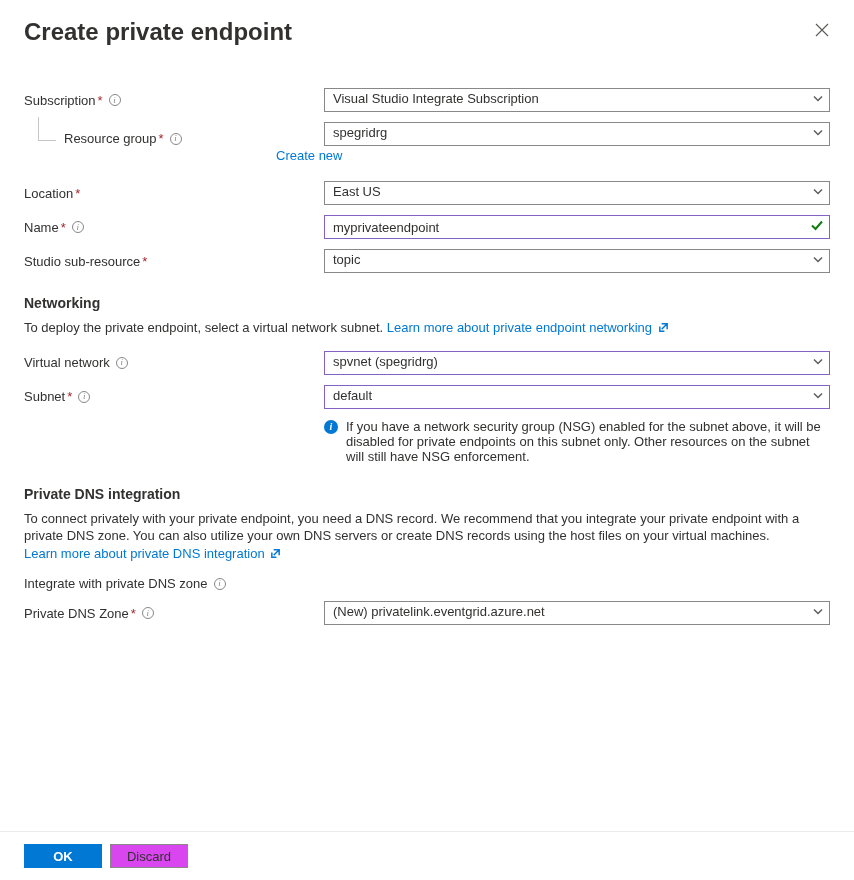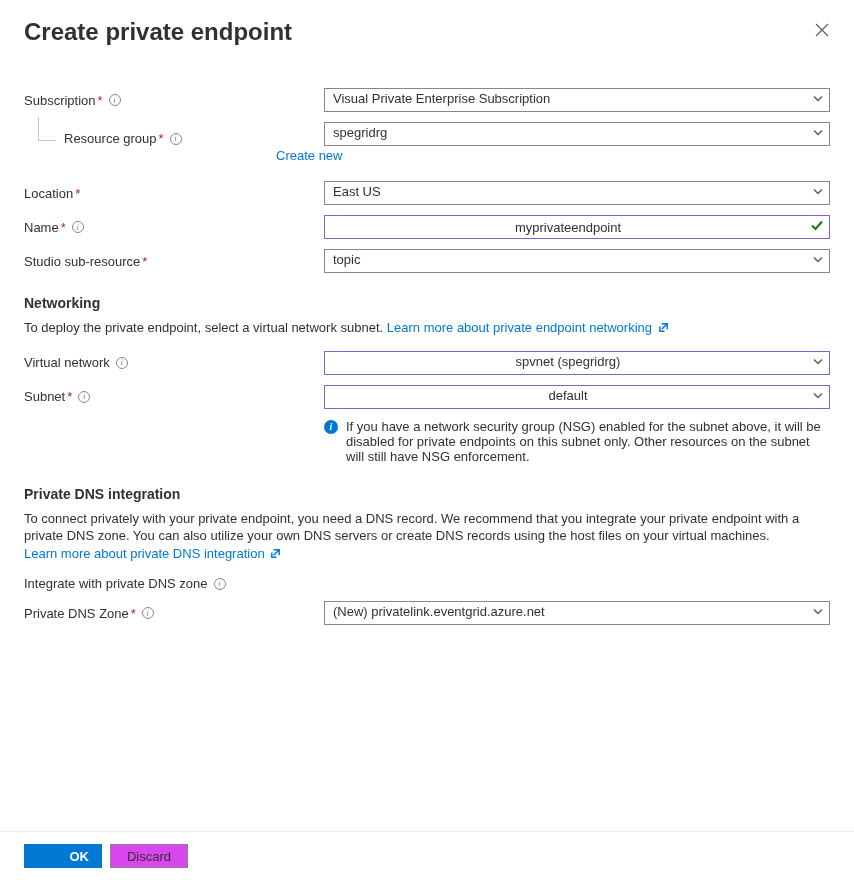--- a/index.html
+++ b/index.html
@@ -73,21 +73,21 @@
     color:#323130;
     position:relative;
   }
   .select { cursor:pointer; }
   .select-wrap { position:relative; }
   .chev {
     position:absolute; right:6px; top:50%; transform:translateY(-50%);
     pointer-events:none; color:#605e5c;
   }
   .chev svg { width:12px; height:12px; stroke:#605e5c; stroke-width:1.5; fill:none;}
-  .purple { border-color:#8661c5 !important;text-align:center; }
+  .purple { border-color:#8661c5 !important; }
   .valid-tick {
     position:absolute; right:6px; top:50%; transform:translateY(-50%);
     color:#107c10;
   }
   .valid-tick svg { width:14px; height:14px; stroke:#107c10; stroke-width:2; fill:none;}
 
   .link { color:#0078d4; cursor:pointer; font-size:13px; text-decoration:none;}
   .sublink { margin-left:252px; margin-top:-4px; margin-bottom:18px; display:block;}
 
   .section-title { font-weight:600; font-size:14px; margin-top:22px; margin-bottom:8px;}
@@ -134,21 +134,20 @@
   .btn {
     min-width:78px; height:24px;
     font-size:13px; font-family:inherit;
     border:1px solid #8a8886;
     background:#d946ef; color:#323130;
     padding:0 12px; cursor:pointer;
   }
   .btn.primary {
     background:#0078d4; color:#fff; border-color:#0078d4;
     font-weight:600;
-    text-align:right;
   }
 </style>
 </head>
 <body>
 
 <div class="panel">
 
   <div class="header">
     <h1>Create private endpoint</h1>
     <div class="close-x">
@@ -161,21 +160,21 @@
   <div class="form-area">
 
     <div class="row">
       <div class="label-col">
         <span>Subscription</span>
           <span class="req">*</span>
         <span class="info-icon">i</span>
       </div>
       <div class="field-col">
         <div class="select-wrap">
-          <div class="select">Visual Private Enterprise Subscription</div>
+          <div class="select">Visual Studio Integrate Subscription</div>
           <span class="chev">
             <svg viewBox="0 0 12 12">
                 <path d="M2 4 L6 8 L10 4"></path>
               </svg>
           </span>
         </div>
       </div>
     </div>
 
     <div class="row tall">

